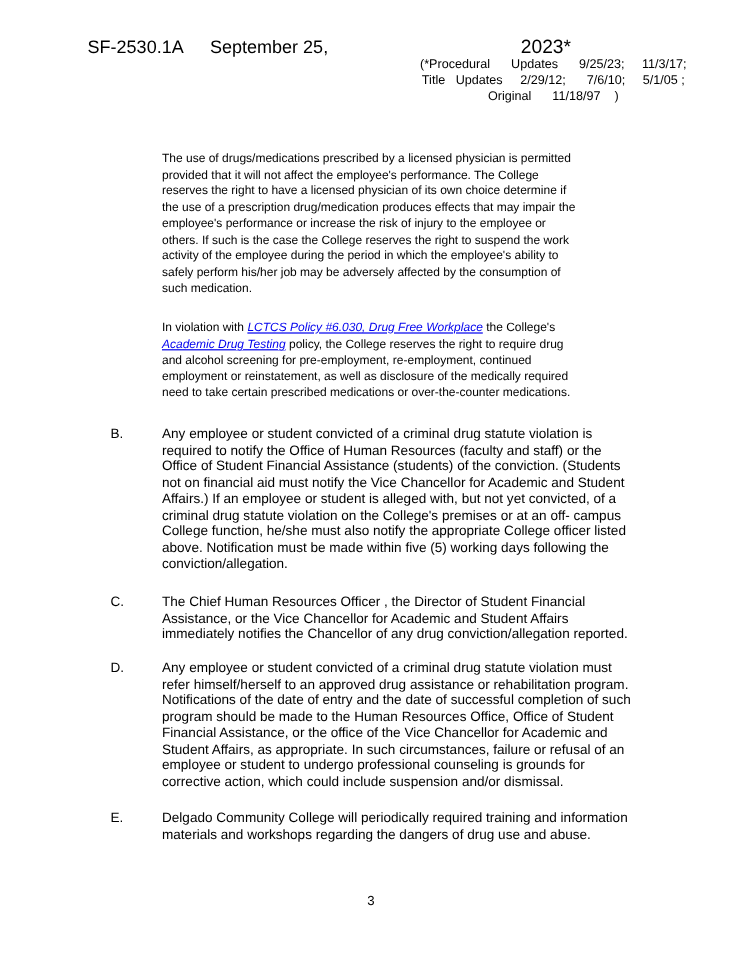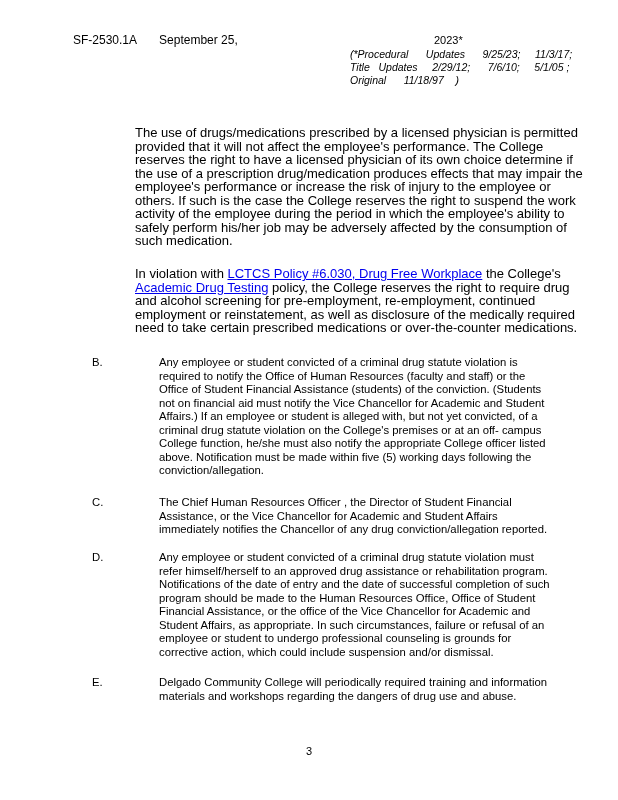--- a/index.html
+++ b/index.html
@@ -13,46 +13,46 @@
     height: 800px;
     background: #ffffff;
     font-family: "Liberation Sans", "DejaVu Sans", sans-serif;
     color: #000000;
     overflow: hidden;
   }
   .hdr-left {
     position: absolute;
     left: 73px;
     top: 33px;
-    font-size: 12px;
+    font-size: 15px;
     line-height: 14px;
     white-space: pre;
   }
   .hdr-docid { margin-right: 22px; }
   .hdr-year {
     position: absolute;
     left: 434px;
     top: 33px;
-    font-size: 11px;
+    font-size: 16px;
     line-height: 14px;
   }
   .revisions {
     position: absolute;
     left: 350px;
     top: 48px;
     font-size: 10.5px;
-    font-style: italic;
     line-height: 13px;
     white-space: pre;
+    text-align: center;
   }
   .para {
     position: absolute;
     left: 135px;
     width: 470px;
-    font-size: 13px;
+    font-size: 10px;
     line-height: 13.5px;
     white-space: pre-line;
   }
   .p1 { top: 126px; }
   .p2 { top: 267px; }
   .list-item {
     position: absolute;
     left: 92px;
     width: 505px;
     font-size: 11.3px;
@@ -62,28 +62,29 @@
   .item-c { top: 496px; }
   .item-d { top: 551px; }
   .item-e { top: 676px; }
   .letter {
     position: absolute;
     left: 0;
     top: 0;
   }
   .item-text {
     display: block;
-    margin-left: 67px;
+    margin-left: 43px;
     width: 455px;
     white-space: pre-line;
   }
   a.doclink {
     color: #0000EE;
     text-decoration: underline;
     cursor: pointer;
+    font-style: italic;
   }
   .pageno {
     position: absolute;
     left: 0;
     top: 745px;
     width: 618px;
     text-align: center;
     font-size: 11px;
   }
 </style>

